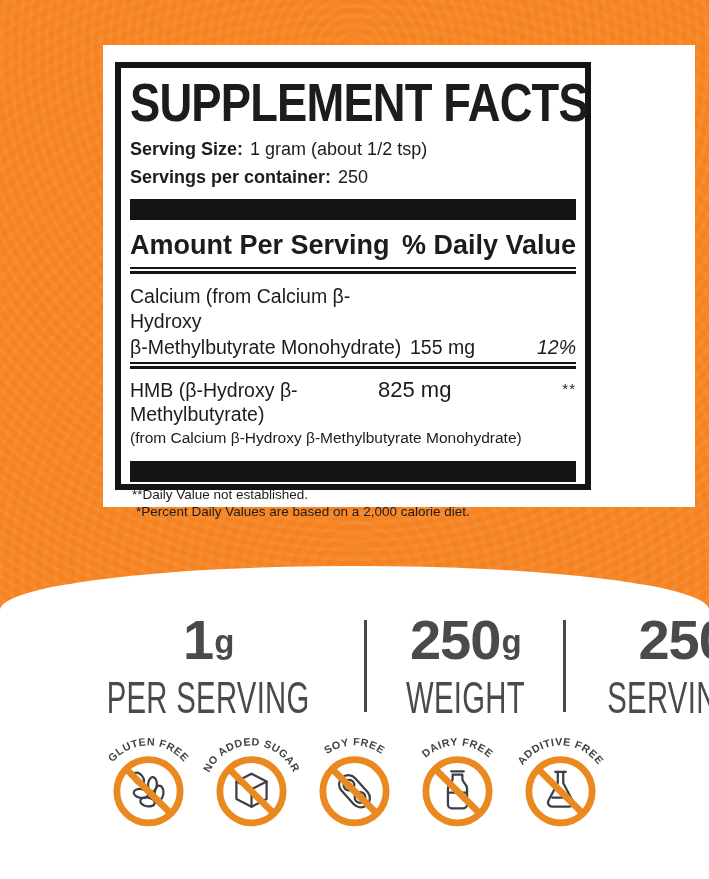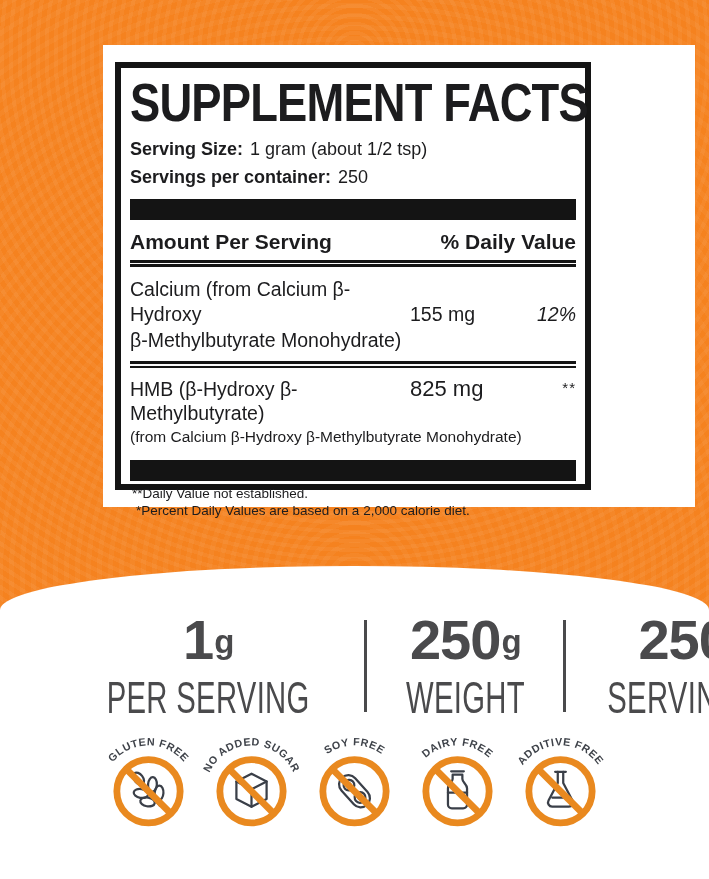--- a/index.html
+++ b/index.html
@@ -27,30 +27,30 @@
 
   .fline { font-size:18px; margin-top:10px; }
   .fline b { font-weight:bold; }
   .fline .val { margin-left:2px; }
   .fline2 { margin-top:7px; }
 
   .bar  { height:21px; background:#141414; margin-top:11px; }
   .rule { height:7px;
           background:linear-gradient(to bottom,#141414 0,#141414 2.5px,#fafafa 2.5px,#fafafa 4.5px,#141414 4.5px,#141414 7px); }
 
-  .hdr { display:flex; justify-content:space-between; font-size:21px; font-weight:bold;
+  .hdr { display:flex; justify-content:space-between; font-size:27px; font-weight:bold;
          margin-top:10px; padding-bottom:6px; }
 
-  .nrow { display:flex; align-items:center; padding:10px 0 8px 0; font-size:19.5px; line-height:1.3; }
+  .nrow { display:flex; align-items:flex-end; padding:10px 0 2px 0; font-size:19.5px; line-height:1.3; }
   .nname { flex:1; }
   .namt  { width:110px; white-space:nowrap; }
   .ndv   { width:56px; text-align:right;font-style:italic; }
 
   .hmb { padding:9px 0 3px 0; }
-  .hmb-l1 { display:flex; align-items:flex-start; font-size:19.5px; line-height:1.25; }
+  .hmb-l1 { display:flex; align-items:flex-start; font-size:19.5px; line-height:1.25;gap:32px; }
   .hmb-l1 .nname { flex:1; }
   .hmb-amt { width:110px; font-size:22px; line-height:1.05; white-space:nowrap; }
   .hmb-stars { width:56px; text-align:right; font-size:15px; letter-spacing:1px; padding-top:2px; }
   .hmb-l2 { font-size:15.5px; margin-top:2px; }
 
   .fnotes { margin-top:4px; font-size:13.5px; line-height:1.28; padding-left:2px; }
   .fnote2 { padding-left:4px; }
 
   
   .bottom { position:absolute; left:0; top:566px; width:709px; height:313px; background:#fff;

